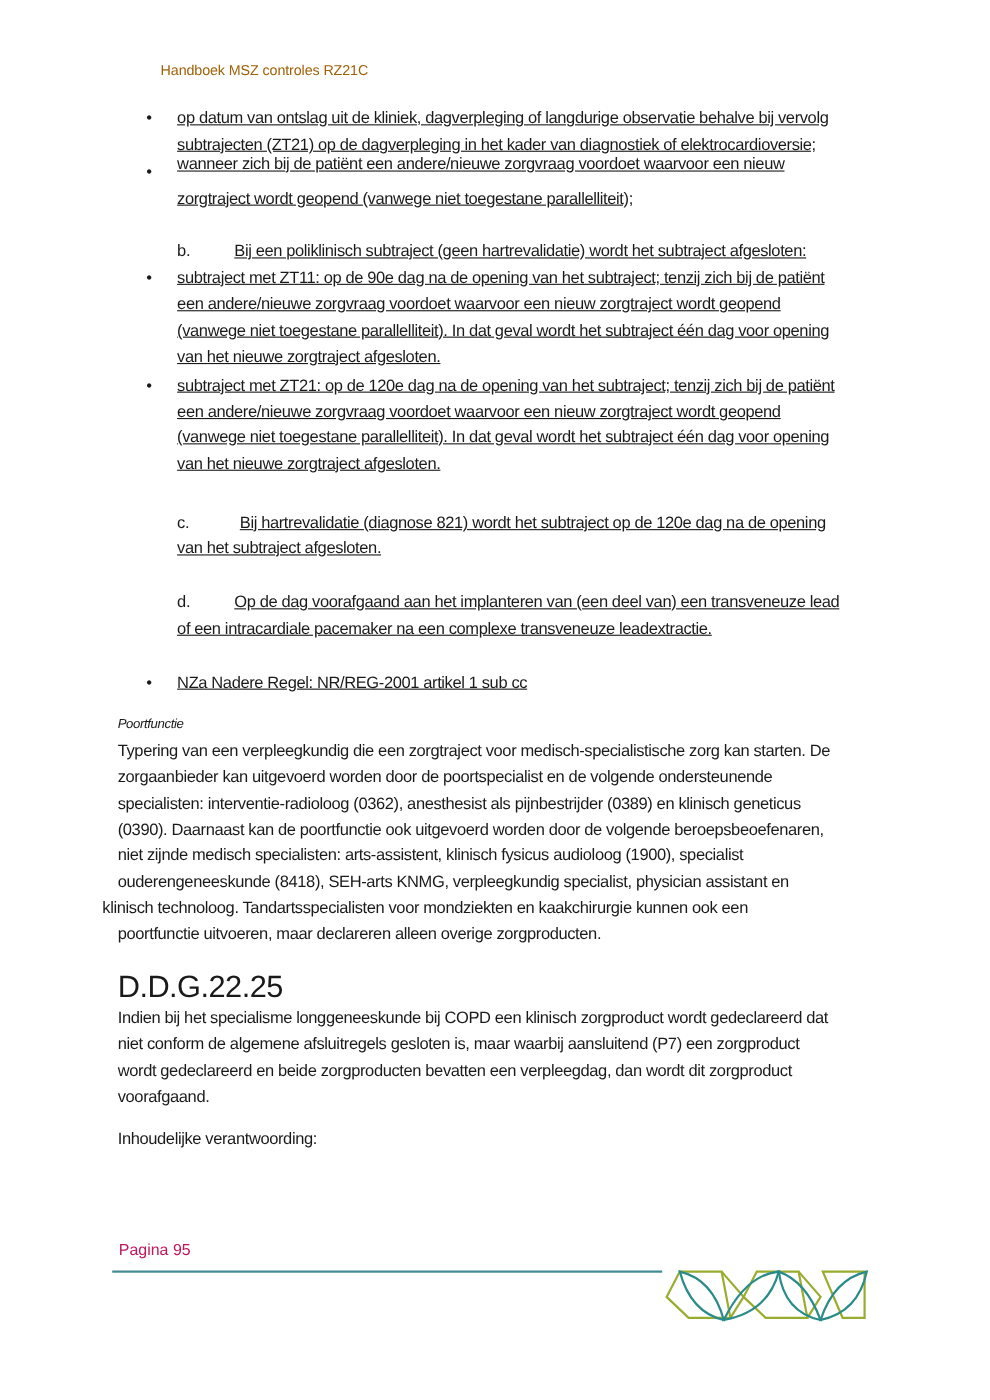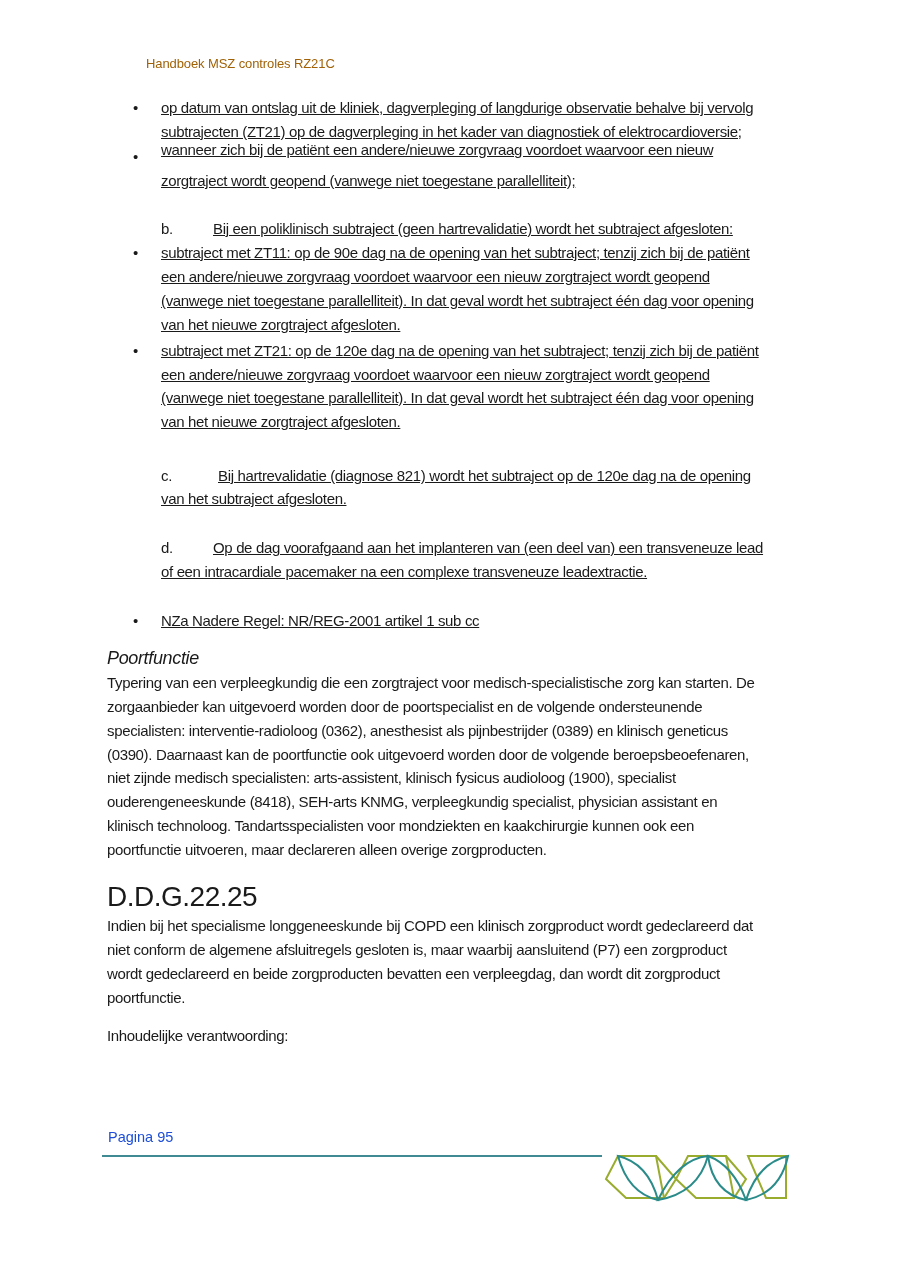--- a/index.html
+++ b/index.html
@@ -3,23 +3,23 @@
 <meta charset="utf-8">
 <style>
   html, body { margin: 0; padding: 0; background: #ffffff; }
   body { width: 900px; height: 1273px; position: relative; overflow: hidden;
          font-family: "Liberation Sans", sans-serif; color: #1a1a1a; }
   .header { position: absolute; left: 107px; top: 56px; font-size: 13px; color: #a16207; letter-spacing: -0.1px; margin-left: 39px; }
   .txt { position: absolute; font-size: 15px; line-height: 23.5px; letter-spacing: -0.35px; white-space: nowrap; }
   .bullet { position: absolute; left: 133px; font-size: 15px; line-height: 23.5px; }
   .indent { left: 161px; text-decoration: underline; }
   .sub-label { display: inline-block; width: 52px; }
-  .italic { font-style: italic; font-size: 18px; }
+  .italic { font-style: italic; font-size: 12px; }
   .heading { position: absolute; left: 107px; top: 881px; font-size: 28px; letter-spacing: -0.5px; }
-  .footer-page { position: absolute; left: 108px; top: 1129px; font-size: 14.5px; color: #1d4ed8; font-family: "Liberation Sans", sans-serif; }
+  .footer-page { position: absolute; left: 108px; top: 1129px; font-size: 14.5px; color: #be185d; font-family: "Liberation Sans", sans-serif; }
   .footer-line { position: absolute; left: 102px; top: 1155px; width: 500px; height: 2px; background: #3f8a93; }
   .logo { position: absolute; left: 598px; top: 1153px; }
 </style>
 </head>
 <body>
 
 <div class="header">Handboek MSZ controles RZ21C</div>
 
 <span class="bullet" style="top:96px">•</span>
 <div class="txt indent" style="top:96px">op datum van ontslag uit de kliniek, dagverpleging of langdurige observatie behalve bij vervolg</div>
@@ -55,28 +55,28 @@
 <span class="bullet" style="top:609px">•</span>
 <div class="txt indent" style="top:609px">NZa Nadere Regel: NR/REG-2001 artikel 1 sub cc</div>
 
 <div class="txt italic" style="left:107px; top:648px; line-height:20px">Poortfunctie</div>
 <div class="txt" style="left:107px; top:671px">Typering van een verpleegkundig die een zorgtraject voor medisch-specialistische zorg kan starten. De</div>
 <div class="txt" style="left:107px; top:695px">zorgaanbieder kan uitgevoerd worden door de poortspecialist en de volgende ondersteunende</div>
 <div class="txt" style="left:107px; top:719px">specialisten: interventie-radioloog (0362), anesthesist als pijnbestrijder (0389) en klinisch geneticus</div>
 <div class="txt" style="left:107px; top:743px">(0390). Daarnaast kan de poortfunctie ook uitgevoerd worden door de volgende beroepsbeoefenaren,</div>
 <div class="txt" style="left:107px; top:766px">niet zijnde medisch specialisten: arts-assistent, klinisch fysicus audioloog (1900), specialist</div>
 <div class="txt" style="left:107px; top:790px">ouderengeneeskunde (8418), SEH-arts KNMG, verpleegkundig specialist, physician assistant en</div>
-<div class="txt" style="left:107px; top:814px">klinisch technoloog. Tandartsspecialisten voor mondziekten en kaakchirurgie kunnen ook een</div>
+<div class="txt" style="left:93px; top:814px">klinisch technoloog. Tandartsspecialisten voor mondziekten en kaakchirurgie kunnen ook een</div>
 <div class="txt" style="left:107px; top:838px">poortfunctie uitvoeren, maar declareren alleen overige zorgproducten.</div>
 
 <div class="heading">D.D.G.22.25</div>
 <div class="txt" style="left:107px; top:914px">Indien bij het specialisme longgeneeskunde bij COPD een klinisch zorgproduct wordt gedeclareerd dat</div>
 <div class="txt" style="left:107px; top:938px">niet conform de algemene afsluitregels gesloten is, maar waarbij aansluitend (P7) een zorgproduct</div>
 <div class="txt" style="left:107px; top:962px">wordt gedeclareerd en beide zorgproducten bevatten een verpleegdag, dan wordt dit zorgproduct</div>
-<div class="txt" style="left:107px; top:986px">poortfunctie.</div>
+<div class="txt" style="left:107px; top:986px">voorafgaand.</div>
 <div class="txt" style="left:107px; top:1024px">Inhoudelijke verantwoording:</div>
 
 <div class="footer-page">Pagina 95</div>
 <div class="footer-line"></div>
 <svg class="logo" width="192" height="50" viewBox="0 0 192 50">
   <g fill="none" stroke-width="2">
     <g stroke="#9aac2e">
       <path d="M20 3 L58 3 L66 45 L28 45 L8 26 Z"></path>
       <path d="M58 3 L78 26 L66 45"></path>
       <path d="M90 3 L128 3 L136 45 L98 45 L78 26 Z"></path>

